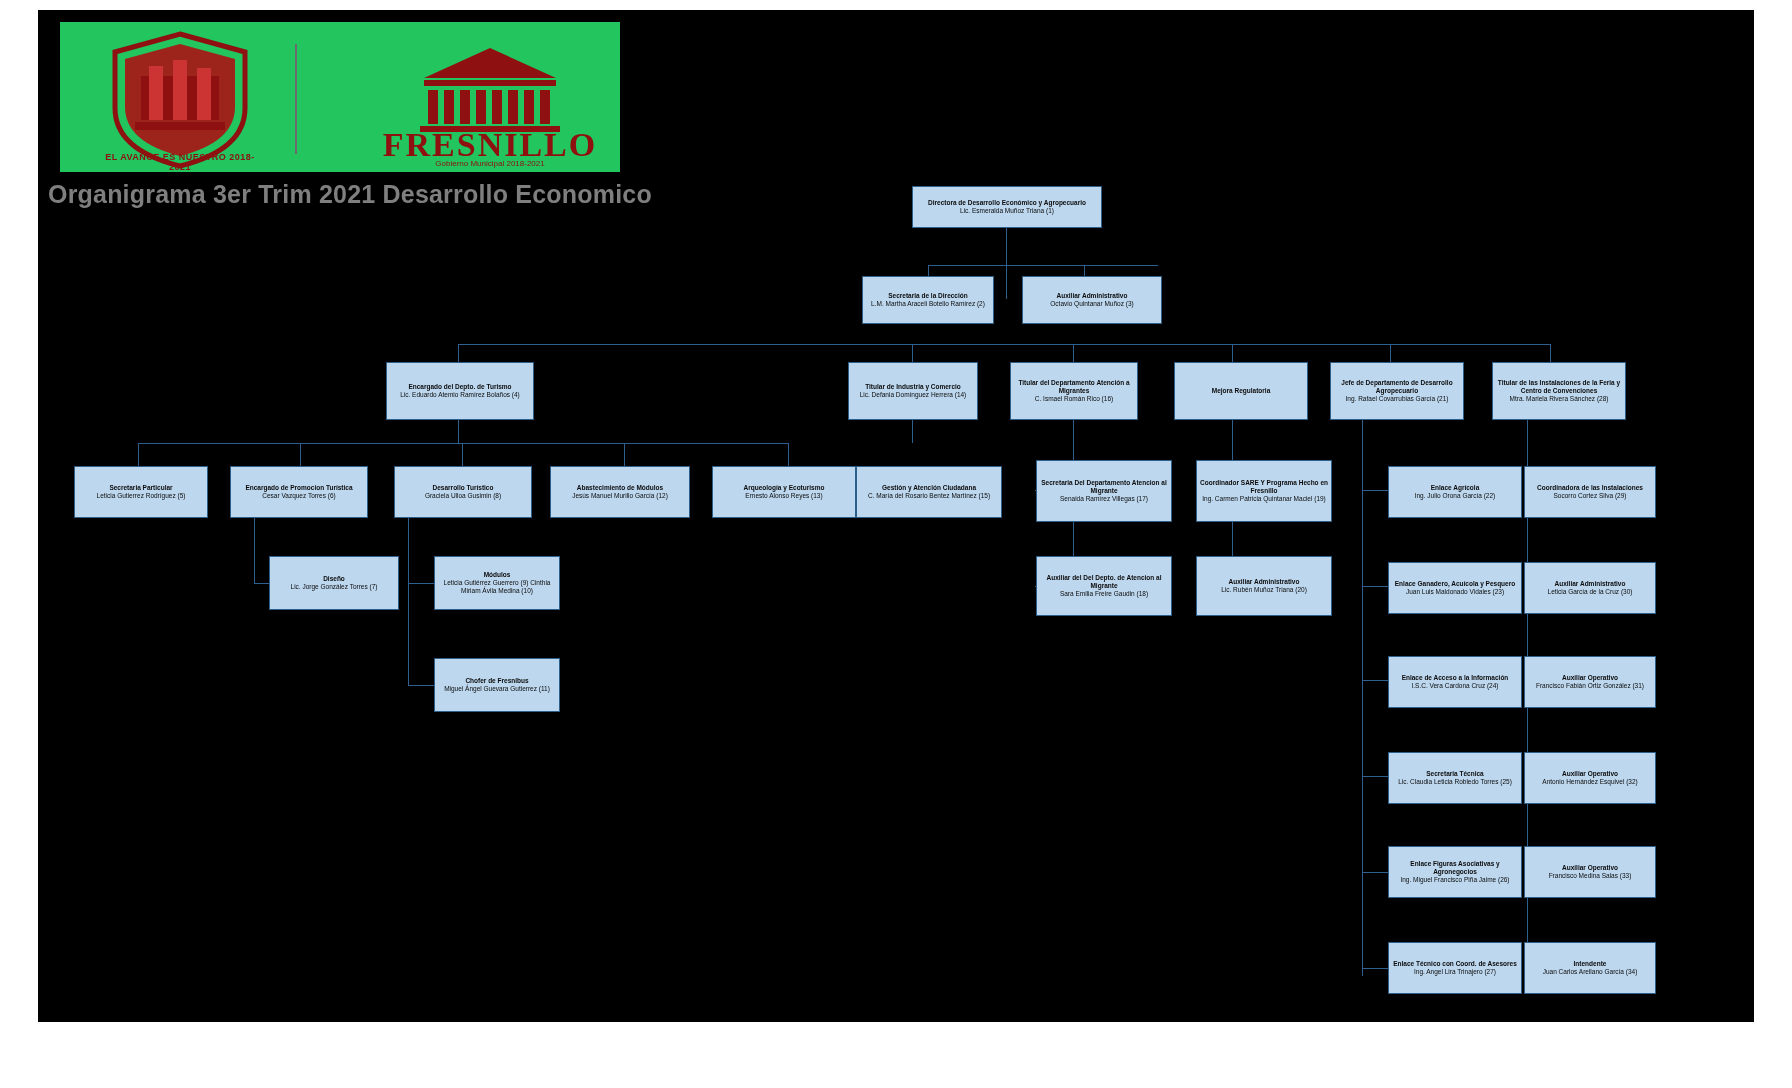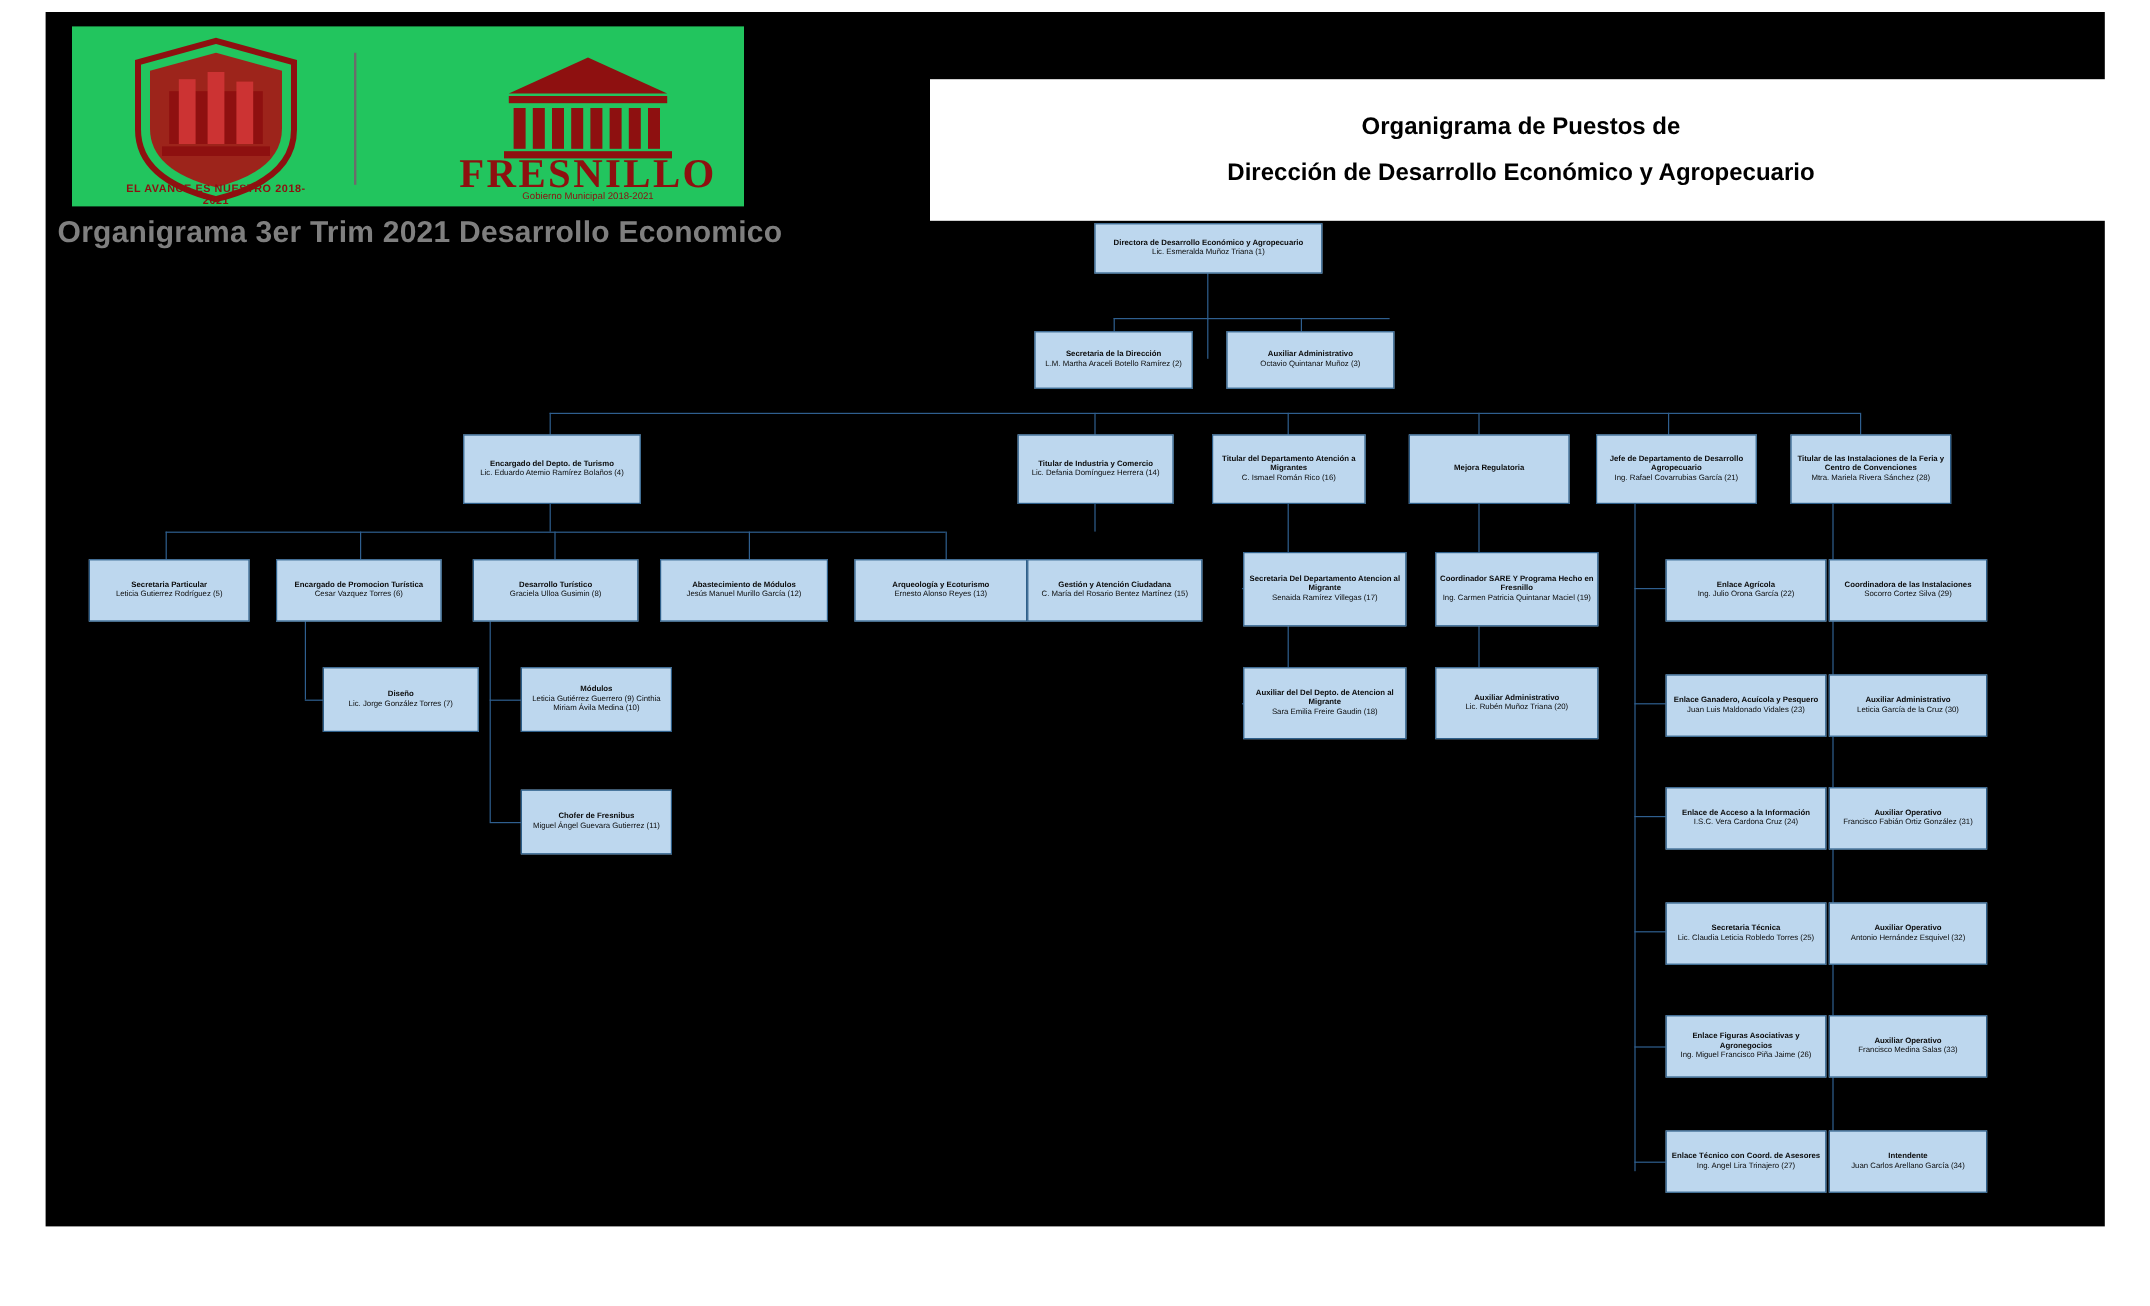--- a/index.html
+++ b/index.html
@@ -62,24 +62,20 @@
         <rect x="158" y="46" width="10" height="34"></rect>
         <rect x="174" y="46" width="10" height="34"></rect>
         <rect x="190" y="46" width="10" height="34"></rect>
         <rect x="70" y="82" width="140" height="6"></rect>
       </g>
       <text x="140" y="112" text-anchor="middle" font-family="Liberation Serif, serif" font-size="34" font-weight="bold" fill="#8e1010" letter-spacing="2">FRESNILLO</text>
       <text x="140" y="122" text-anchor="middle" font-family="Liberation Sans, sans-serif" font-size="8" fill="#8e1010">Gobierno Municipal 2018-2021</text>
     </svg>
   </div>
 
-  <div class="title-band">
-    <div class="title-line">Organigrama de Puestos de</div>
-    <div class="title-line">Dirección de Desarrollo Económico y Agropecuario</div>
-  </div>
 
   <div class="grey-heading">Organigrama 3er Trim 2021 Desarrollo Economico</div>
 
   <div class="ln vline" style="left:1006px;top:227px;height:72px;"></div>
 
   <div class="ln vline" style="left:1006px;top:265px;height:1px;"></div>
   <div class="ln hline" style="left:928px;top:265px;width:230px;"></div>
   <div class="ln vline" style="left:928px;top:265px;height:22px;"></div>
   <div class="ln vline" style="left:1084px;top:265px;height:22px;"></div>
 

